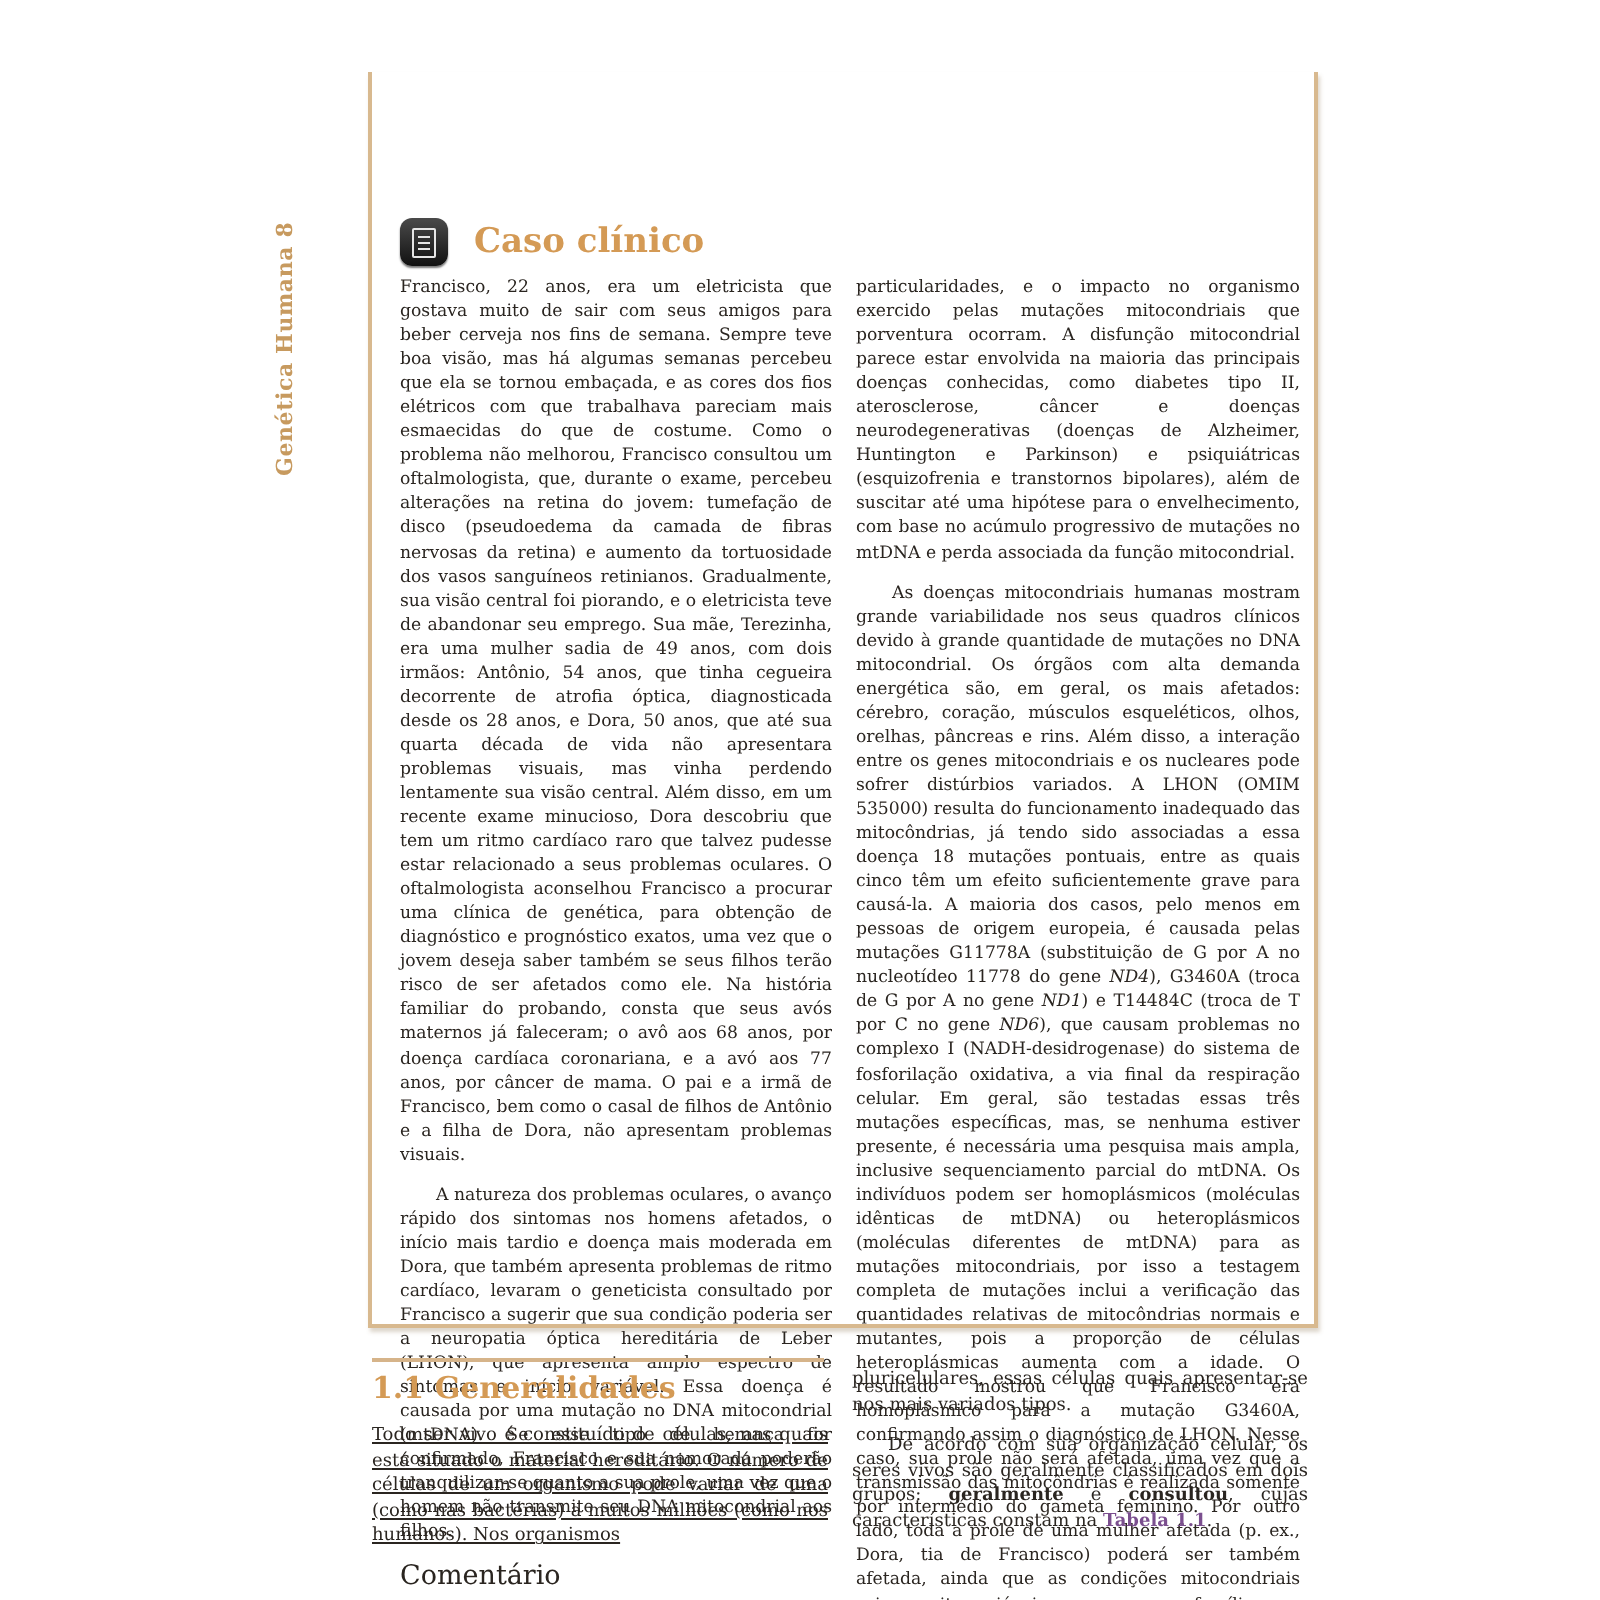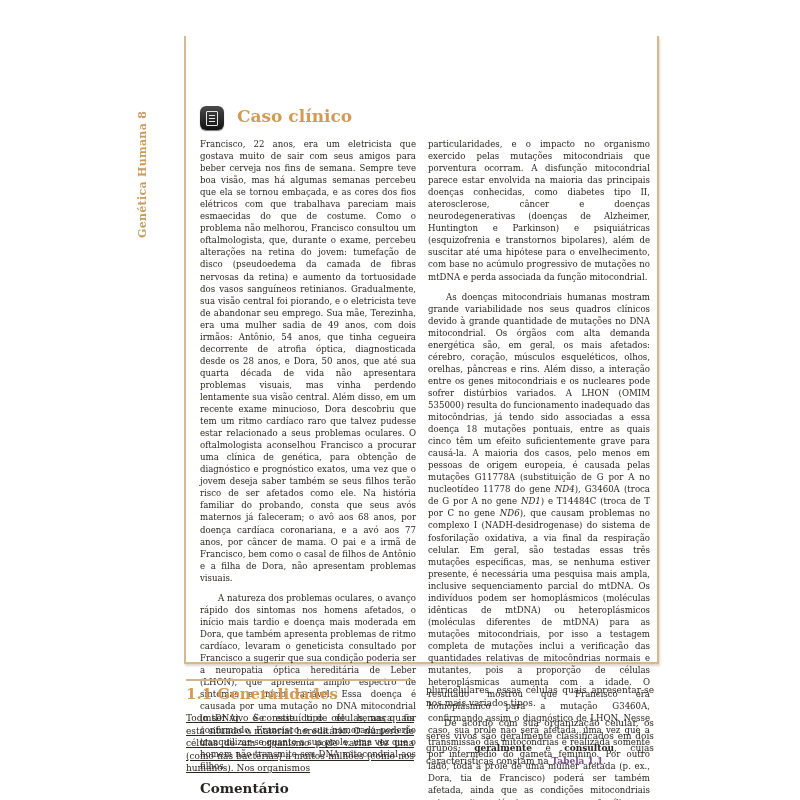--- a/index.html
+++ b/index.html
@@ -4,34 +4,34 @@
 <style>
   html, body { margin:0; padding:0; }
   body { width:800px; height:800px; background:#ffffff; position:relative; overflow:hidden;
          font-family:"DejaVu Serif", "Liberation Serif", serif; color:#2a2520; }
   .running-head { position:absolute; left:136px; top:88px; width:16px; height:150px; }
   .running-head span { position:absolute; left:0; top:150px; transform-origin:0 0; transform:rotate(-90deg);
          white-space:nowrap; font-size:11px; font-weight:bold; color:#c79a5f; letter-spacing:0.3px; }
   .case-box { position:absolute; left:184px; top:36px; width:471px; height:626px;
          border-left:2px solid #d8b98f; border-right:2px solid #d8b98f; border-bottom:2px solid #d8b98f;
          box-shadow:1px 2px 2px rgba(120,90,50,0.25); background:#fff; }
-  .case-header { position:absolute; left:200px; top:106px; height:30px; display:flex; }
+  .case-header { position:absolute; left:200px; top:106px; height:30px; display:flex; align-items:center; }
   .case-icon { width:24px; height:24px; border-radius:6px; background:linear-gradient(#4a4a4a,#111);
          display:flex; align-items:center; justify-content:center; box-shadow:0 1px 1px #777; }
   .case-icon .doc { width:10px; height:13px; border:1.5px solid #e6e6e6; border-radius:1px; position:relative; }
   .case-icon .doc::before { content:""; position:absolute; left:2px; right:2px; top:3px; height:1px; background:#e6e6e6;
          box-shadow:0 3px 0 #e6e6e6, 0 6px 0 #e6e6e6; }
   .case-title { margin-left:13px; font-size:17px; font-weight:bold; color:#d49a55; }
   .col { position:absolute; font-size:8.6px; line-height:12.05px; text-align:justify; hyphens:manual; }
   .col p { margin:0; }
   .col p.indent { text-indent:18px; }
   .gap { height:8px; }
   .col-left { left:200px; top:138px; width:216px; }
   .col-right { left:428px; top:138px; width:222px; }
-  .comment-title { font-size:13.5px; font-weight:bold; color:#2a2520; margin:10px 0 5px 0; }
+  .comment-title { font-size:13.5px; font-weight:normal; color:#2a2520; margin:10px 0 5px 0; }
   .section-rule { position:absolute; left:186px; top:679px; width:226px; height:2px; background:#d6b48a; }
   .section-title { position:absolute; left:186px; top:685px; font-size:15px; font-weight:bold; color:#d49a55;text-align:right; }
   .sec-left { left:186px; top:712px; width:228px; font-size:9px; line-height:12.6px;text-decoration:underline; }
   .sec-right { left:426px; top:684px; width:228px; font-size:9px; line-height:12.6px; }
   .bold { font-weight:bold; }
   .link { color:#7b4f8f; font-weight:bold; }
   .ital { font-style:italic; }
 </style>
 </head>
 <body>

